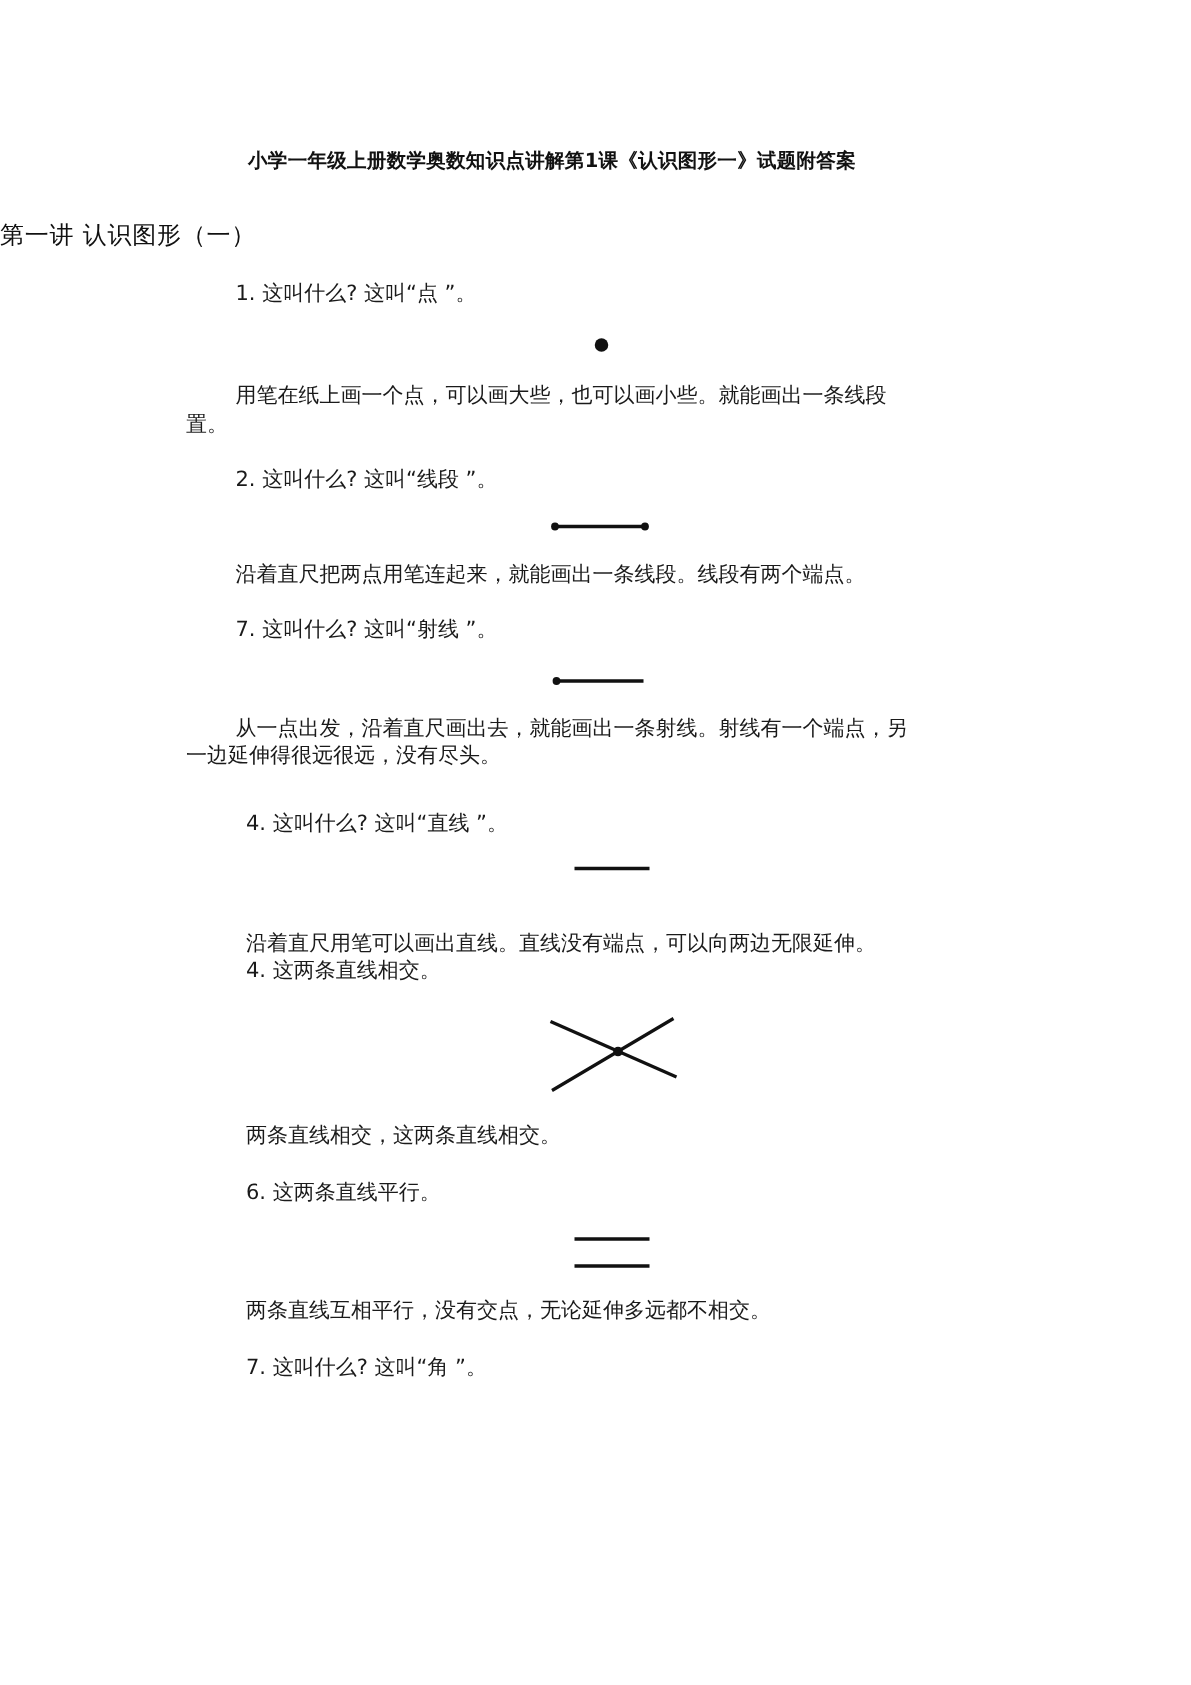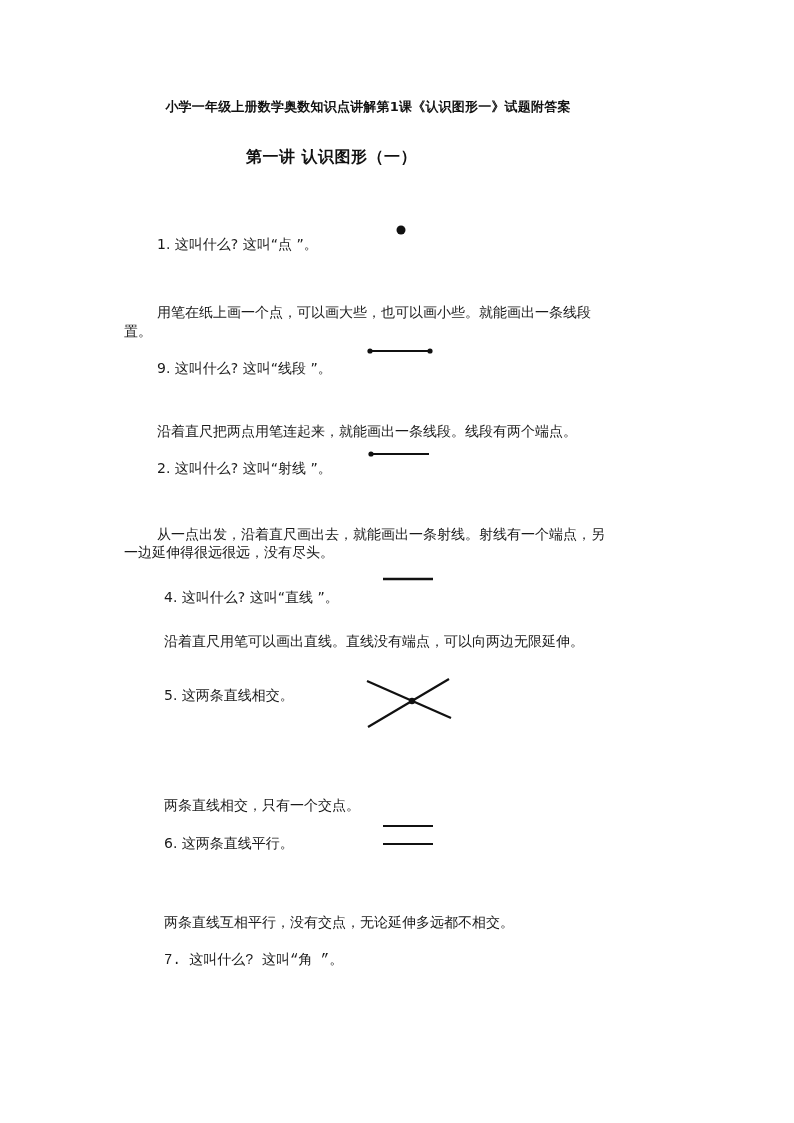--- a/index.html
+++ b/index.html
@@ -22,81 +22,79 @@
       width: 736px;
       text-align: center;
       font-size: 13px;
       font-weight: bold;
       letter-spacing: 0.2px;
     }
     .lecture-title {
       top: 147px;
       left: 0;
       width: 663px;
-      text-align: center;
       font-size: 16px;
-      font-weight: bold;
+      font-weight: normal;
       letter-spacing: 0.5px;
     }
     .para {
       font-size: 14px;
       line-height: 19px;
       color: #1a1a1a;
-      margin-top: 48px;
     }
     .fig { position: absolute; }
   </style>
 </head>
 <body>
 
 <div>
 
   <div class="abs doc-title">小学一年级上册数学奥数知识点讲解第1课《认识图形一》试题附答案</div>
 
   <div class="abs lecture-title">第一讲 认识图形（一）</div>
 
   <div class="abs para" style="top:187px; left:157px;">1. 这叫什么? 这叫“点 ”。</div>
   <svg class="fig" style="top:222px; left:393px;" width="16" height="16">
     <circle cx="8" cy="8" r="4.5" fill="#111"></circle>
   </svg>
   <div class="abs para" style="top:255px; left:157px;">用笔在纸上画一个点，可以画大些，也可以画小些。就能画出一条线段</div>
   <div class="abs para" style="top:274px; left:124px;">置。</div>
 
-  <div class="abs para" style="top:311px; left:157px;">9. 这叫什么? 这叫“线段 ”。</div>
+  <div class="abs para" style="top:311px; left:157px;">2. 这叫什么? 这叫“线段 ”。</div>
   <svg class="fig" style="top:344px; left:365px;" width="70" height="14">
     <line x1="5" y1="7" x2="65" y2="7" stroke="#111" stroke-width="2.2"></line>
     <circle cx="5" cy="7" r="2.6" fill="#111"></circle>
     <circle cx="65" cy="7" r="2.6" fill="#111"></circle>
   </svg>
   <div class="abs para" style="top:374px; left:157px;">沿着直尺把两点用笔连起来，就能画出一条线段。线段有两个端点。</div>
 
-  <div class="abs para" style="top:411px; left:157px;">2. 这叫什么? 这叫“射线 ”。</div>
+  <div class="abs para" style="top:411px; left:157px;">7. 这叫什么? 这叫“射线 ”。</div>
   <svg class="fig" style="top:447px; left:365px;" width="70" height="14">
     <line x1="6" y1="7" x2="64" y2="7" stroke="#111" stroke-width="2.2"></line>
     <circle cx="6" cy="7" r="2.6" fill="#111"></circle>
   </svg>
   <div class="abs para" style="top:477px; left:157px;text-align:right;">从一点出发，沿着直尺画出去，就能画出一条射线。射线有一个端点，另</div>
   <div class="abs para" style="top:495px; left:124px;">一边延伸得很远很远，没有尽头。</div>
 
   <div class="abs para" style="top:540px; left:164px;text-align:right;">4. 这叫什么? 这叫“直线 ”。</div>
   <svg class="fig" style="top:573px; left:381px;" width="54" height="12">
     <line x1="2" y1="6" x2="52" y2="6" stroke="#111" stroke-width="2.4"></line>
   </svg>
-  <div class="abs para" style="top:584px; left:164px;">沿着直尺用笔可以画出直线。直线没有端点，可以向两边无限延伸。</div>
+  <div class="abs para" style="top:620px; left:164px;">沿着直尺用笔可以画出直线。直线没有端点，可以向两边无限延伸。</div>
 
-  <div class="abs para" style="top:638px; left:164px;">5. 这两条直线相交。</div>
+  <div class="abs para" style="top:638px; left:164px;">4. 这两条直线相交。</div>
   <svg class="fig" style="top:672px; left:360px;" width="100" height="62">
     <line x1="7" y1="9" x2="91" y2="46" stroke="#111" stroke-width="2.2"></line>
     <line x1="8" y1="55" x2="89" y2="7" stroke="#111" stroke-width="2.2"></line>
     <circle cx="52" cy="29" r="3.2" fill="#111"></circle>
   </svg>
-  <div class="abs para" style="top:748px; left:164px;">两条直线相交，只有一个交点。</div>
+  <div class="abs para" style="top:748px; left:164px;">两条直线相交，这两条直线相交。</div>
 
   <div class="abs para" style="top:786px; left:164px;">6. 这两条直线平行。</div>
   <svg class="fig" style="top:820px; left:381px;" width="54" height="30">
     <line x1="2" y1="6" x2="52" y2="6" stroke="#111" stroke-width="2.2"></line>
     <line x1="2" y1="24" x2="52" y2="24" stroke="#111" stroke-width="2.2"></line>
   </svg>
   <div class="abs para" style="top:865px; left:164px;">两条直线互相平行，没有交点，无论延伸多远都不相交。</div>
 
-  <div class="abs para" style="top:903px; left:164px;font-family:Liberation Mono, monospace;">7. 这叫什么? 这叫“角 ”。</div>
+  <div class="abs para" style="top:903px; left:164px;">7. 这叫什么? 这叫“角 ”。</div>
 
 </div>
 
 </body></html>

